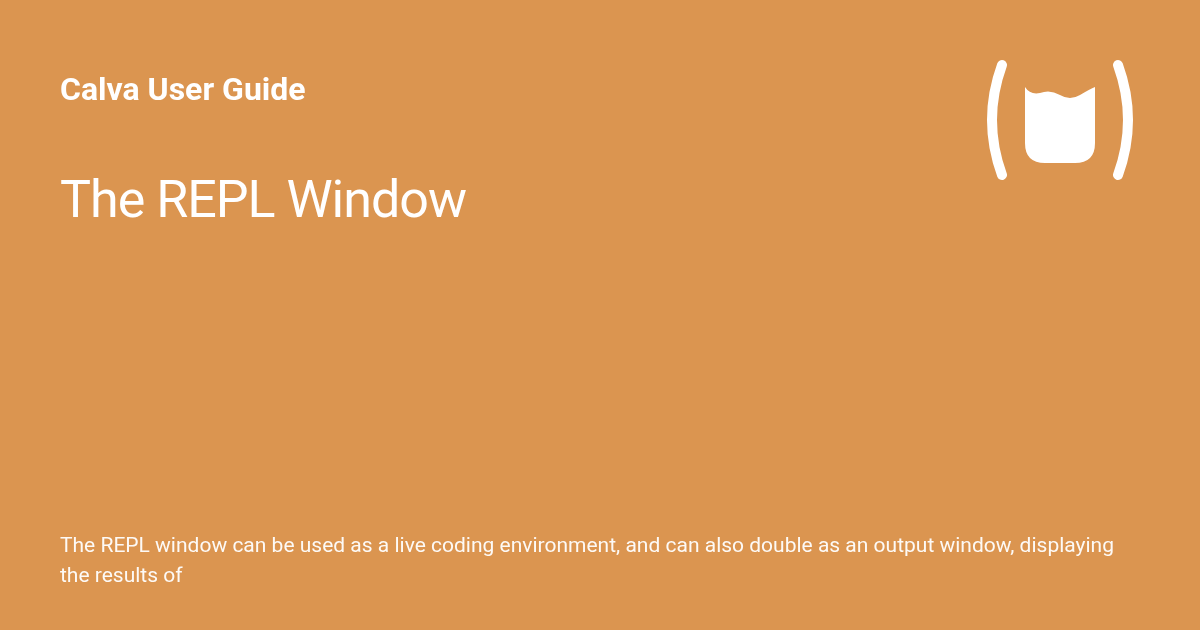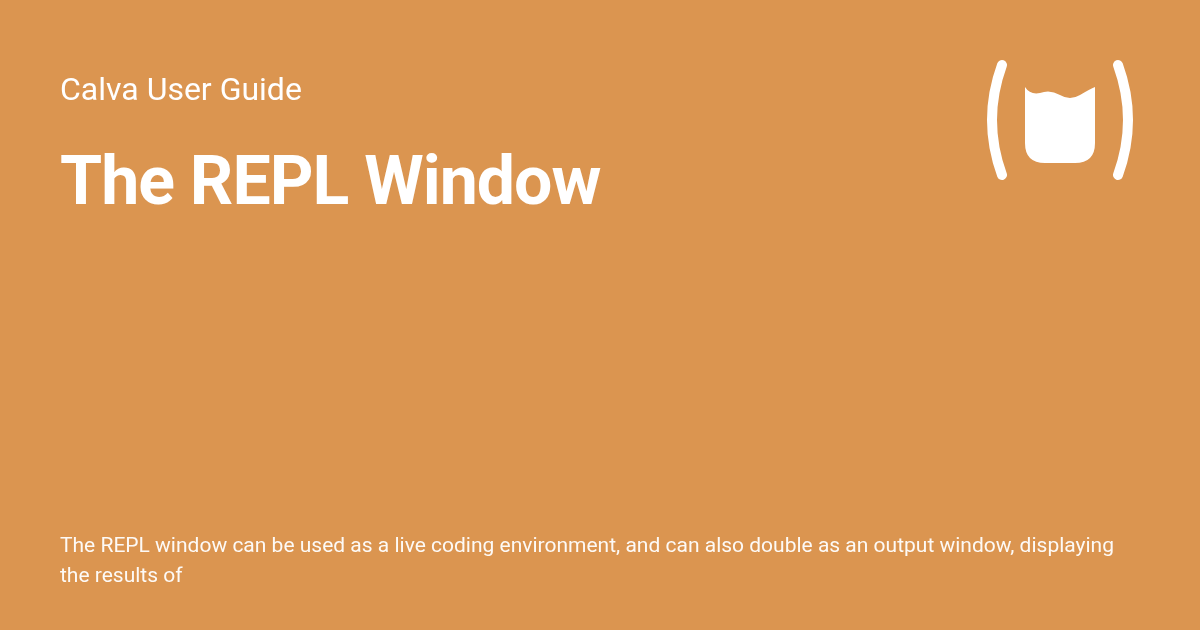--- a/index.html
+++ b/index.html
@@ -16,26 +16,26 @@
       position: relative;
       overflow: hidden;
     }
     .container {
       padding: 70px 60px 0 60px;
       height: 100%;
       position: relative;
     }
     .site-name {
       font-size: 32px;
-      font-weight: 400;
-      margin-bottom: 36px;
+      font-weight: 700;
+      margin-bottom: 63px;
     }
     .page-title {
-      font-size: 68px;
-      font-weight: 700;
+      font-size: 52px;
+      font-weight: 400;
       line-height: 1.1;
       letter-spacing: -1px;
     }
     .description {
       position: absolute;
       bottom: 40px;
       left: 60px;
       right: 60px;
       font-size: 21px;
       font-weight: 400;

